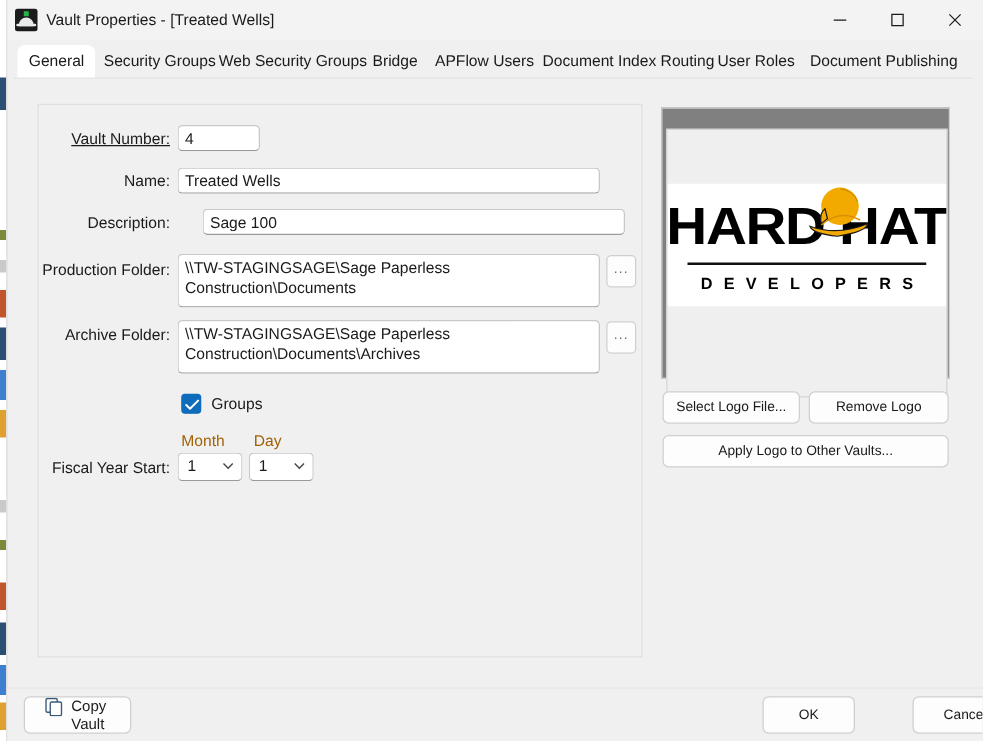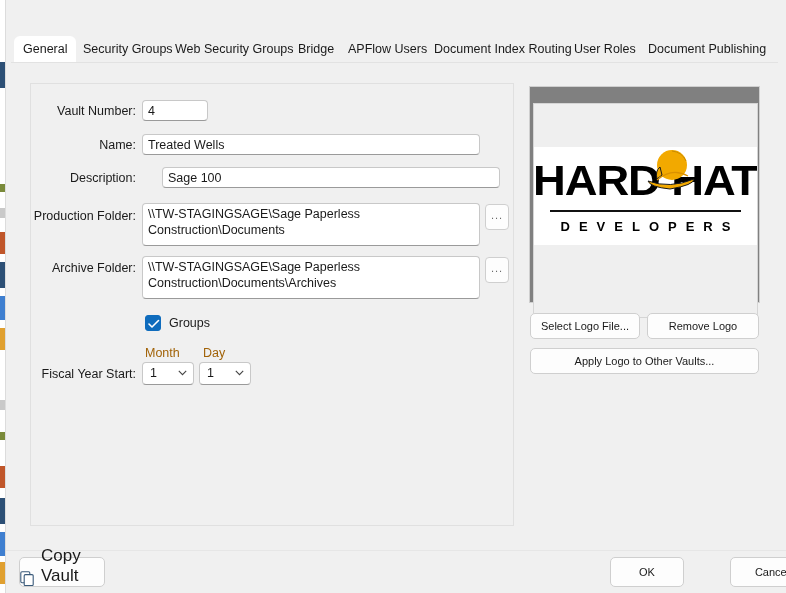--- a/index.html
+++ b/index.html
@@ -206,22 +206,22 @@
   
   #bottombar {
     position: absolute; left: 0; bottom: 0; width: 781px; height: 43px;
     background: #f0f0f0;
     border-top: 1px solid #e6e6e6;
   }
   #copy-vault {
     position: absolute; left: 13px; top: 6px;
     width: 86px; height: 30px;
     background: #fdfdfd; border: 1px solid #cfcfcf; border-radius: 5px;
-    display: flex; align-items: flex-end; gap: 6px; padding-left: 0;
-    font-size: 17px; color: #1a1a1a;
+    display: flex; align-items: flex-start; gap: 6px; padding-left: 16px;
+    font-size: 12px; color: #1a1a1a;
   }
   #copy-icon { flex: 0 0 auto; }
 </style>
 </head>
 <body>
 
 <div id="app">
 
   <div id="bg-strip">
     <div class="seg" style="top:62px;height:26px;background:#2c4f75;"></div>
@@ -234,36 +234,61 @@
     <div class="seg" style="top:400px;height:10px;background:#c9c9c9;"></div>
     <div class="seg" style="top:432px;height:8px;background:#7a8a3a;"></div>
     <div class="seg" style="top:466px;height:22px;background:#c0562a;"></div>
     <div class="seg" style="top:498px;height:26px;background:#2c4f75;"></div>
     <div class="seg" style="top:532px;height:24px;background:#3f7fd0;"></div>
     <div class="seg" style="top:562px;height:22px;background:#e0a030;"></div>
   </div>
 
   <div id="window">
 
+    <div id="titlebar">
+      <div id="app-icon">
+        <div class="led"></div>
+        <div class="dome"></div>
+        <div class="brim"></div>
+      </div>
+      <div id="title-text">Vault Properties - [Treated Wells]</div>
+
+      <div class="wbtn" id="btn-min">
+        <svg width="12" height="12" viewBox="0 0 12 12">
+            <line x1="1" y1="6" x2="11" y2="6" stroke="#1a1a1a" stroke-width="1"></line>
+          </svg>
+      </div>
+      <div class="wbtn" id="btn-max">
+        <svg width="12" height="12" viewBox="0 0 12 12">
+            <rect x="1.5" y="1.5" width="9" height="9" fill="none" stroke="#1a1a1a" stroke-width="1"></rect>
+          </svg>
+      </div>
+      <div class="wbtn" id="btn-close">
+        <svg width="12" height="12" viewBox="0 0 12 12">
+            <line x1="1.5" y1="1.5" x2="10.5" y2="10.5" stroke="#1a1a1a" stroke-width="1"></line>
+            <line x1="10.5" y1="1.5" x2="1.5" y2="10.5" stroke="#1a1a1a" stroke-width="1"></line>
+          </svg>
+      </div>
+    </div>
 
     <div id="tabstrip">
       <div class="tabline"></div>
       <div class="tab active" style="left:8px;">General</div>
       <div class="tab" style="left:68px;">Security Groups</div>
       <div class="tab" style="left:160px;">Web Security Groups</div>
       <div class="tab" style="left:283px;">Bridge</div>
       <div class="tab" style="left:333px;">APFlow Users</div>
       <div class="tab" style="left:419px;">Document Index Routing</div>
       <div class="tab" style="left:559px;">User Roles</div>
       <div class="tab" style="left:633px;">Document Publishing</div>
     </div>
 
     <div id="panel"></div>
 
-    <div class="flabel" style="left:30px; top:104px; width:100px;">Vault Number:</div>
+    <div class="flabel" style="left:30px; top:104px; width:100px;text-decoration:underline;">Vault Number:</div>
     <input class="finput" style="left: 136px; top: 100px; width: 66px; height: 21px;" value="4">
 
     <div class="flabel" style="left:30px; top:138px; width:100px;">Name:</div>
     <input class="finput" style="left: 136px; top: 134px; width: 338px; height: 21px;" value="Treated Wells">
 
     <div class="flabel" style="left:30px; top:171px; width:100px;">Description:</div>
     <input class="finput" style="left: 136px; top: 167px; width: 338px; height: 21px; margin-left: 20px;" value="Sage 100">
 
     <div class="flabel" style="left:10px; top:209px; width:120px;">Production Folder:</div>
     <textarea class="finput" style="left: 136px; top: 203px; width: 338px; height: 43px;">\\TW-STAGINGSAGE\Sage Paperless Construction\Documents</textarea>

